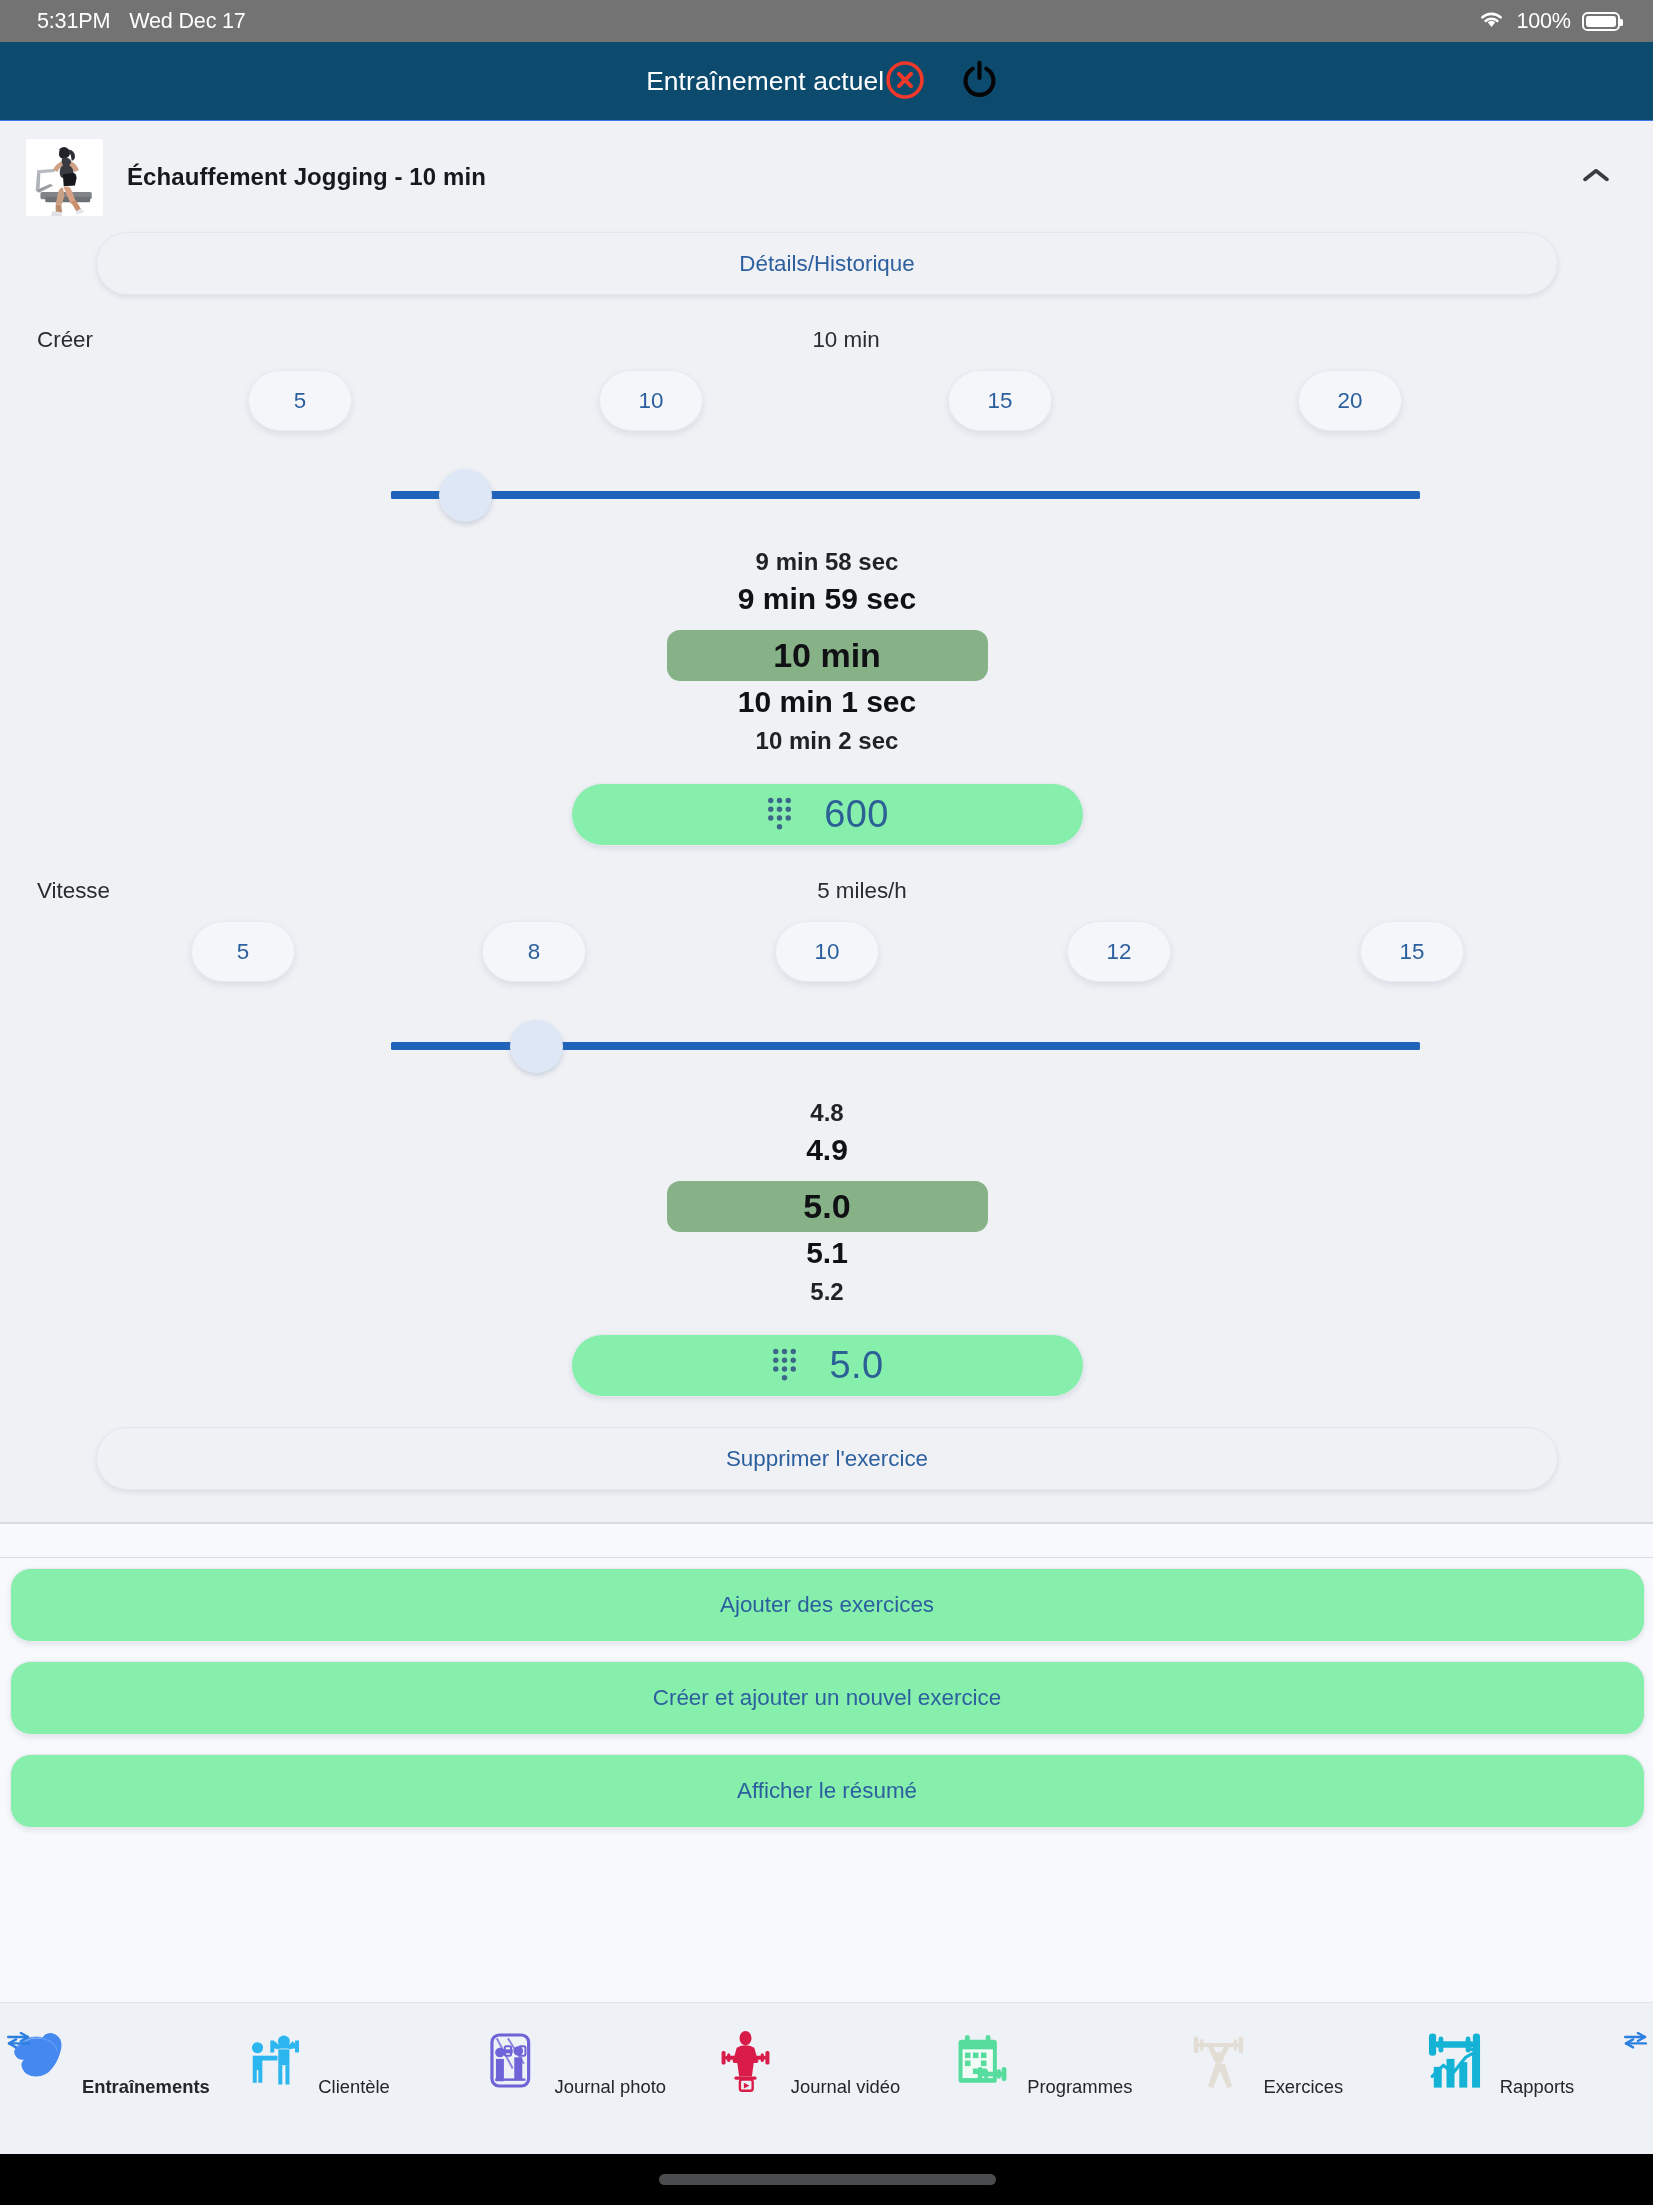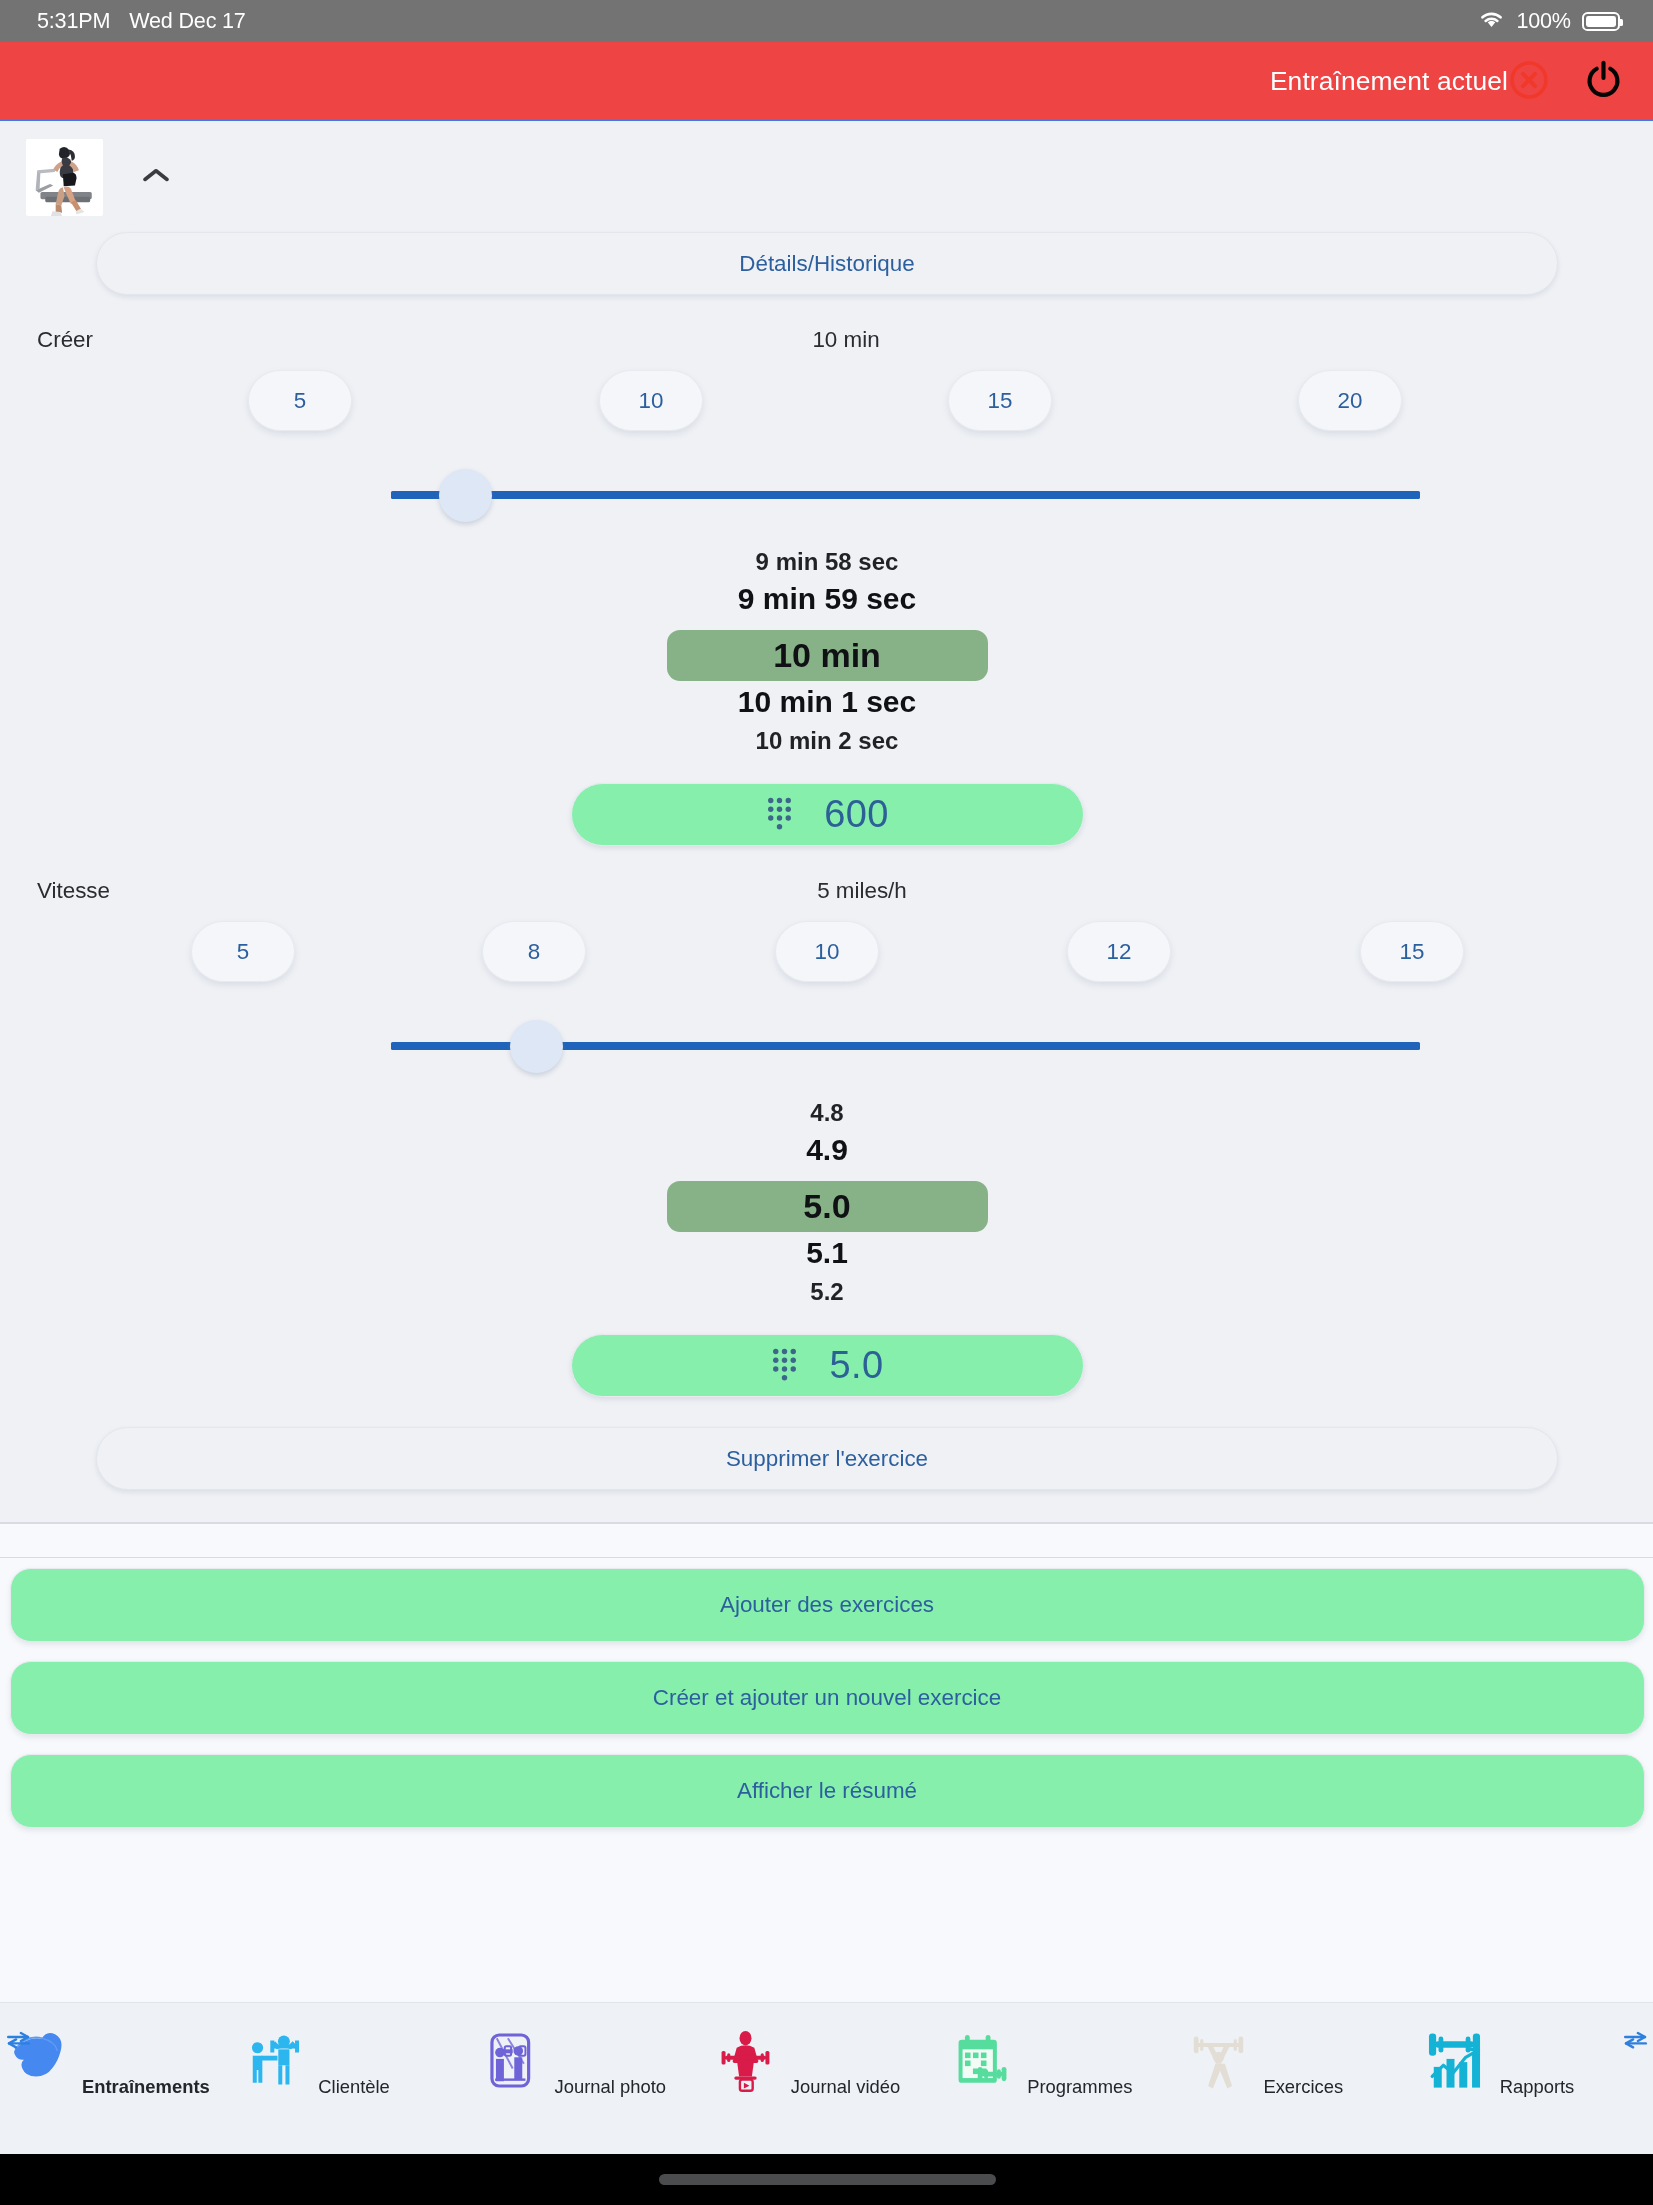--- a/index.html
+++ b/index.html
@@ -50,24 +50,24 @@
     right: -4.8px; top: 5.6px;
     width: 3.2px; height: 7.2px;
     background: #ffffff;
     border-radius: 0 1.6px 1.6px 0;
   }
   .batt-fill { height: 100%; width: 100%; background: #ffffff; border-radius: 2.4px; }
 
   
   .navbar {
     height: 79px;
-    background: #ef4444;
+    background: #0c4a6e;
     display: flex;
     align-items: center;
-    justify-content: flex-end;
+    justify-content: center;
     padding: 0 29px 0 22.4px;
     flex: 0 0 auto;
     border-bottom: 1.6px solid #3d79ea;
   }
   .nav-title { color: #ffffff; font-size: 26.4px; letter-spacing: 0.1px; }
   .nav-actions { display: flex; align-items: center; gap: 32px; }
   .nav-btn { background: none; border: none; cursor: pointer; display: flex; align-items: center; }
 
   
   .body-scroll {
@@ -356,20 +356,21 @@
             <path d="M47 60 q6 -2 9 2 l6 16 l-6 3 l-6 -13 Z" fill="#d9a183"></path>
             <path d="M56 79 l6 -3 l7 12 l-5 4 Z" fill="#c8906f"></path>
             <path d="M62 90 l6 -3 l5 4 l-10 3 Z" fill="#e2e4e7"></path>
             <path d="M46 60 q-5 1 -6 7 l-3 14 l7 2 l4 -12 Z" fill="#caa084"></path>
             <path d="M37 81 l7 2 l1 9 l-8 -1 Z" fill="#bb8b6b"></path>
             <path d="M33 90 l10 1 l2 5 l-14 0 Z" fill="#dfe1e5"></path>
             <path d="M44 28 q-7 3 -10 10 l5 3 q3 -6 7 -8 Z" fill="#cfa287"></path>
             <path d="M57 28 q7 4 9 11 l-6 2 q-2 -6 -6 -8 Z" fill="#cfa287"></path>
           </svg>
         </div>
+        <span class="ex-title">Échauffement Jogging - 10 min</span>
         <button class="chev-btn">
           <span>
             <svg width="30" height="19" viewBox="0 0 38 24">
               <path d="M5 17 L19 6 L33 17" fill="none" stroke="#3a3b40" stroke-width="4.6" stroke-linecap="round" stroke-linejoin="round"></path>
             </svg>
           </span>
         </button>
       </div>
 
       <button class="pill-wide">Détails/Historique</button>

